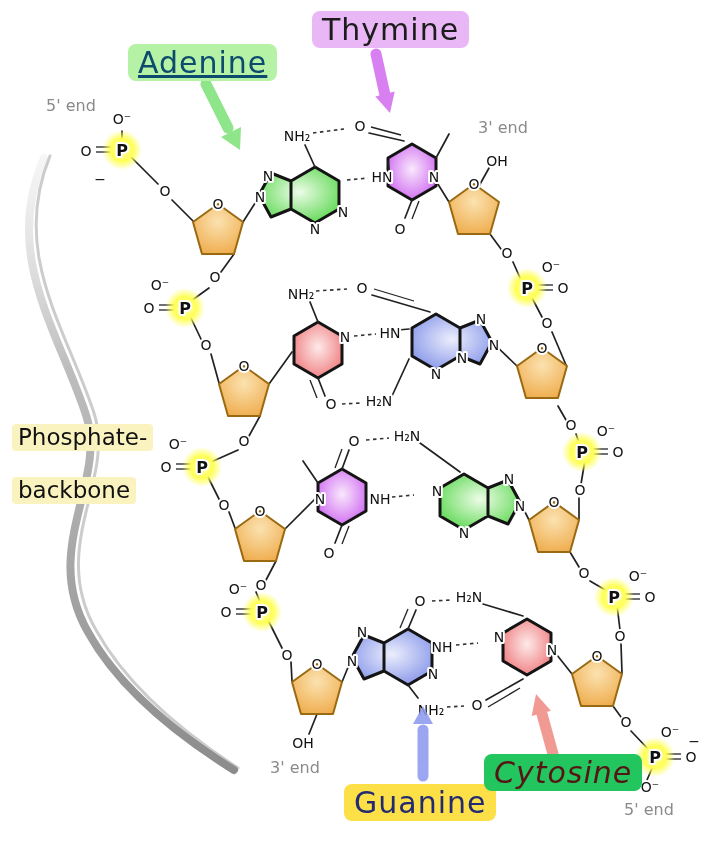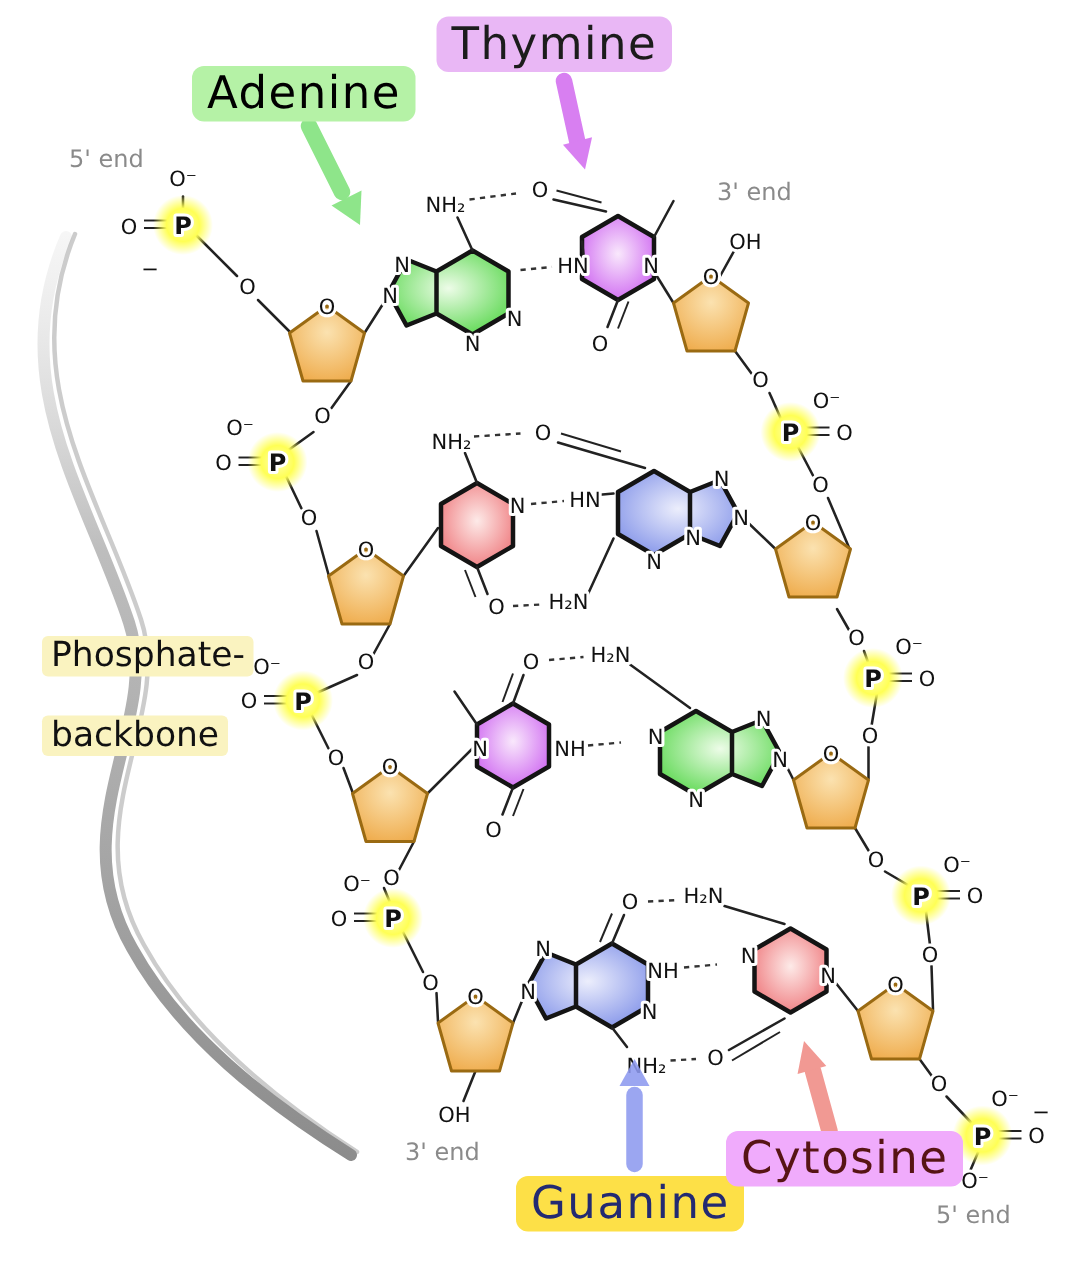--- a/index.html
+++ b/index.html
@@ -9,25 +9,25 @@
   .bond{stroke:#222;stroke-width:1.7;fill:none;stroke-linecap:round;}
   .tick{stroke:#222;stroke-width:1.3;fill:none;}
   .hb{stroke:#333;stroke-width:1.6;fill:none;stroke-dasharray:3.5 3.5;}
   .ring{stroke:#141414;stroke-width:3;stroke-linejoin:round;}
   .sugar{fill:url(#gS);stroke:#9a6a12;stroke-width:2;stroke-linejoin:round;}
   text.atom{font-size:14px;fill:#111;text-anchor:middle;
             paint-order:stroke;stroke:#fff;stroke-width:4px;stroke-linejoin:round;}
   text.pp{font-size:16px;font-weight:bold;}
   .big-label{position:absolute;font-size:30px;padding:1px 10px;border-radius:8px;
              letter-spacing:1px;white-space:nowrap;}
-  .lbl-adenine{left:128px;top:44px;background:#b5f2a6;color:#000000;}
-  .lbl-thymine{left:291px;top:11px;background:#e9b7f5;color:#1c1c1c;}
+  .lbl-adenine{left:128px;top:44px;background:#b5f2a6;color:#0c4a6e;text-decoration:underline;}
+  .lbl-thymine{left:312px;top:11px;background:#e9b7f5;color:#1c1c1c;}
   .lbl-guanine{left:344px;top:784px;background:#fde047;color:#232a72;}
-  .lbl-cytosine{left:484px;top:754px;background:#f0abfc;color:#571414;}
-  .backbone-label{position:absolute;left:12px;top:424px;font-size:23px;color:#111;line-height:1.0;margin-left:16px;}
+  .lbl-cytosine{left:484px;top:754px;background:#22c55e;color:#571414;font-style:italic;}
+  .backbone-label{position:absolute;left:12px;top:424px;font-size:23px;color:#111;line-height:1.0;}
   .backbone-label span{display:inline-block;background:#faf3c0;padding:2px 6px;
                        border-radius:4px;margin-bottom:3px;}
   .end-label{position:absolute;font-size:16px;color:#8a8a8a;white-space:nowrap;}
   .end-tl{left:46px;top:96px;}
   .end-tr{left:478px;top:118px;}
   .end-bl{left:270px;top:758px;}
   .end-br{left:624px;top:800px;}
 </style>
 </head>
 <body>

